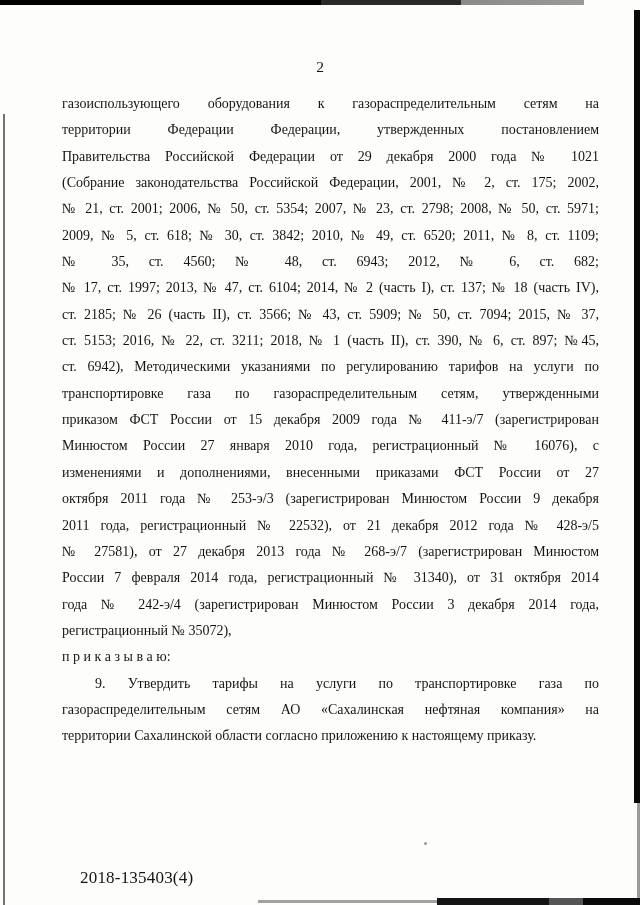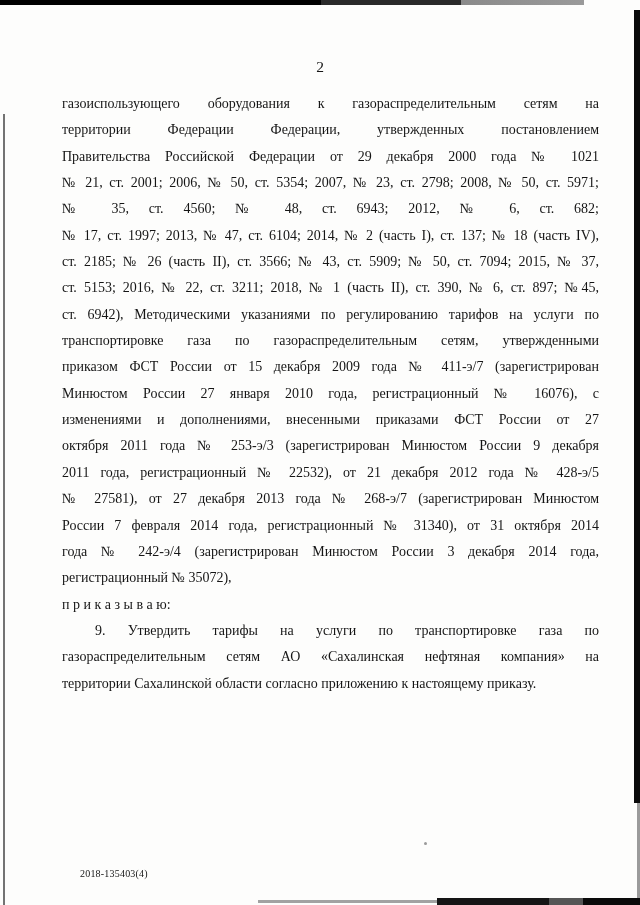--- a/index.html
+++ b/index.html
@@ -35,42 +35,44 @@
   .line {
     font-size:14px;
     line-height:26.35px;
     white-space:normal;
     text-align:left;
   }
   .line.just { text-align:justify; text-align-last:justify; }
   .line.indent { text-indent:33px; }
   .footer-code {
     position:absolute; left:80px; top:868px;
-    font-size:10px; letter-spacing:0.2px;
+    font-size:17px; letter-spacing:0.2px;
   }
 </style>
 </head>
 <body>
 
 <div class="page">
   <div class="artifact top-bar"></div>
   <div class="artifact right-bar-black"></div>
   <div class="artifact right-bar-gray"></div>
   <div class="artifact left-line"></div>
   <div class="artifact bottom-bar-gray"></div>
   <div class="artifact bottom-bar-black"></div>
   <div class="artifact speck"></div>
 
   <div class="page-number">2</div>
 
   <div class="text-block">
       <div class="line just">газоиспользующего оборудования к газораспределительным сетям на</div>
       <div class="line just">территории Федерации Федерации, утвержденных постановлением</div>
       <div class="line just">Правительства Российской Федерации от 29 декабря 2000 года № 1021</div>
+      <div class="line just">(Собрание законодательства Российской Федерации, 2001, № 2, ст. 175; 2002,</div>
       <div class="line just">№ 21, ст. 2001; 2006, № 50, ст. 5354; 2007, № 23, ст. 2798; 2008, № 50, ст. 5971;</div>
+      <div class="line just">2009, № 5, ст. 618; № 30, ст. 3842; 2010, № 49, ст. 6520; 2011, № 8, ст. 1109;</div>
       <div class="line just">№ 35, ст. 4560; № 48, ст. 6943; 2012, № 6, ст. 682;</div>
       <div class="line just">№ 17, ст. 1997; 2013, № 47, ст. 6104; 2014, № 2 (часть I), ст. 137; № 18 (часть IV),</div>
       <div class="line just">ст. 2185; № 26 (часть II), ст. 3566; № 43, ст. 5909; № 50, ст. 7094; 2015, № 37,</div>
       <div class="line just">ст. 5153; 2016, № 22, ст. 3211; 2018, № 1 (часть II), ст. 390, № 6, ст. 897; №45,</div>
       <div class="line just">ст. 6942), Методическими указаниями по регулированию тарифов на услуги по</div>
       <div class="line just">транспортировке газа по газораспределительным сетям, утвержденными</div>
       <div class="line just">приказом ФСТ России от 15 декабря 2009 года № 411-э/7 (зарегистрирован</div>
       <div class="line just">Минюстом России 27 января 2010 года, регистрационный № 16076), с</div>
       <div class="line just">изменениями и дополнениями, внесенными приказами ФСТ России от 27</div>
       <div class="line just">октября 2011 года № 253-э/3 (зарегистрирован Минюстом России 9 декабря</div>

